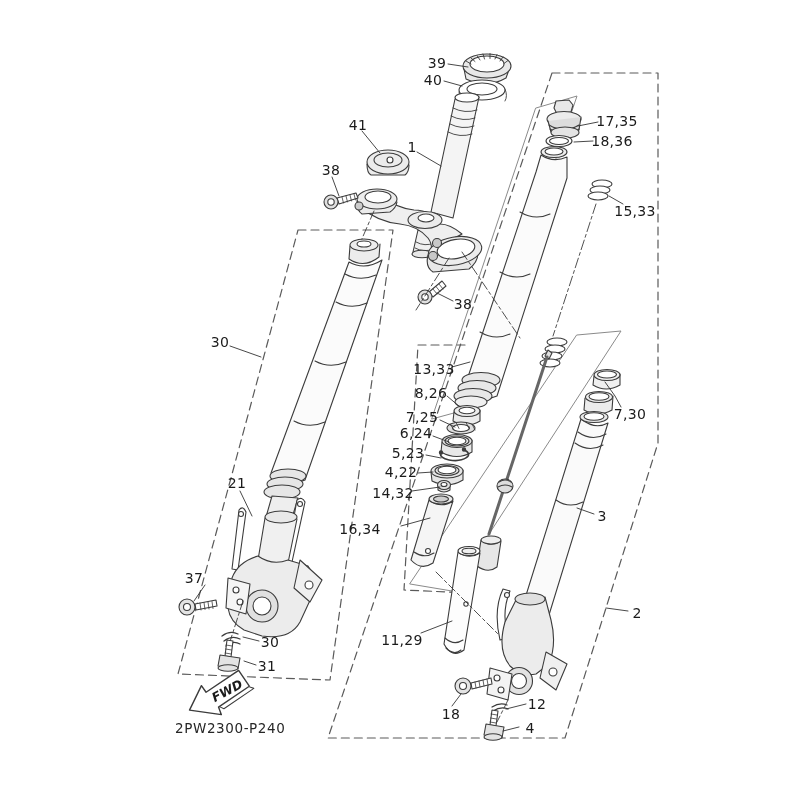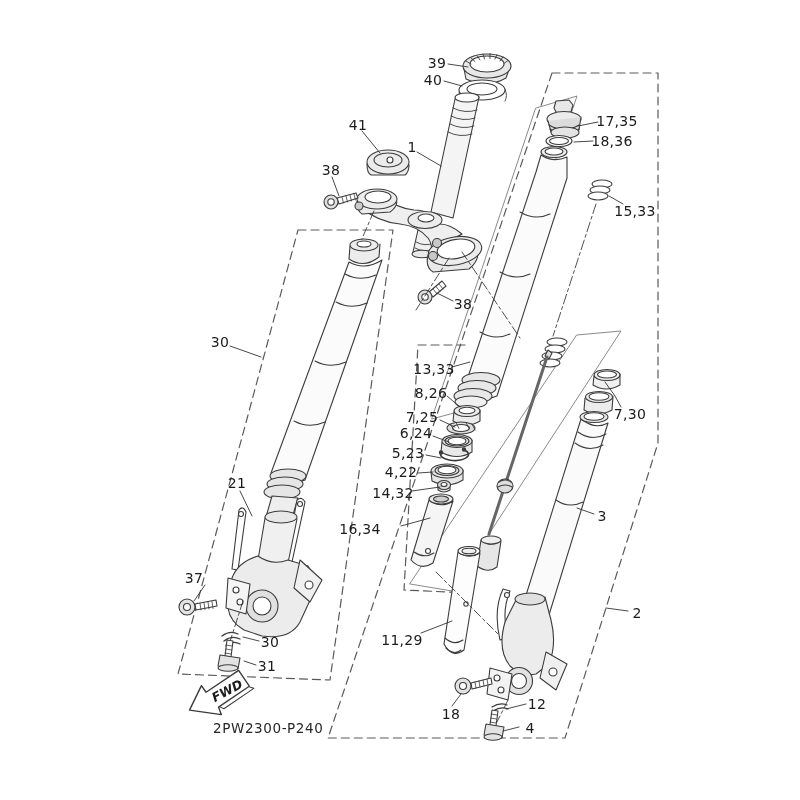--- a/index.html
+++ b/index.html
@@ -1,21 +1,21 @@
 <!DOCTYPE html>
 <html><head>
 <meta charset="utf-8">
 <style>
   html,body{margin:0;padding:0;background:#ffffff;}
   #stage{position:relative;width:800px;height:800px;background:#ffffff;overflow:hidden;
          font-family:"DejaVu Sans","Liberation Sans",sans-serif;}
   #art{position:absolute;left:0;top:0;}
   .callout{position:absolute;transform:translate(-50%,-50%);font-size:14px;color:#1b1b1b;
            white-space:nowrap;letter-spacing:0.3px;}
-  .part-code{position:absolute;left:175px;top:720px;font-size:13.5px;color:#262626;letter-spacing:0.6px;margin-left:38px;}
+  .part-code{position:absolute;left:175px;top:720px;font-size:13.5px;color:#262626;letter-spacing:0.6px;}
 </style>
 </head>
 <body>
 
 <div id="stage">
 
 <svg id="art" width="800" height="800" viewBox="0 0 800 800">
   <g fill="none" stroke="#3c3c3c" stroke-width="1.1" stroke-linecap="round" stroke-linejoin="round">
 
     <g stroke="#8a8a8a" stroke-width="1">

